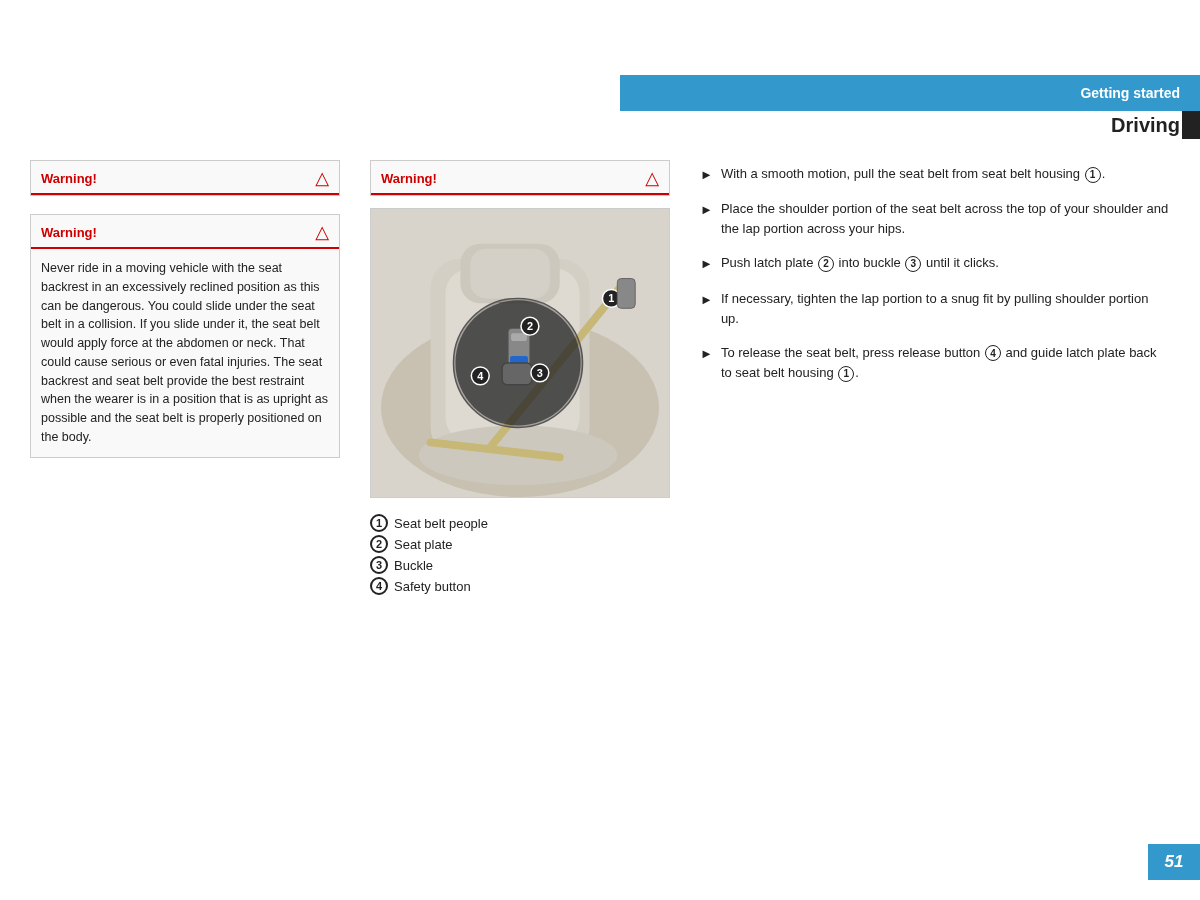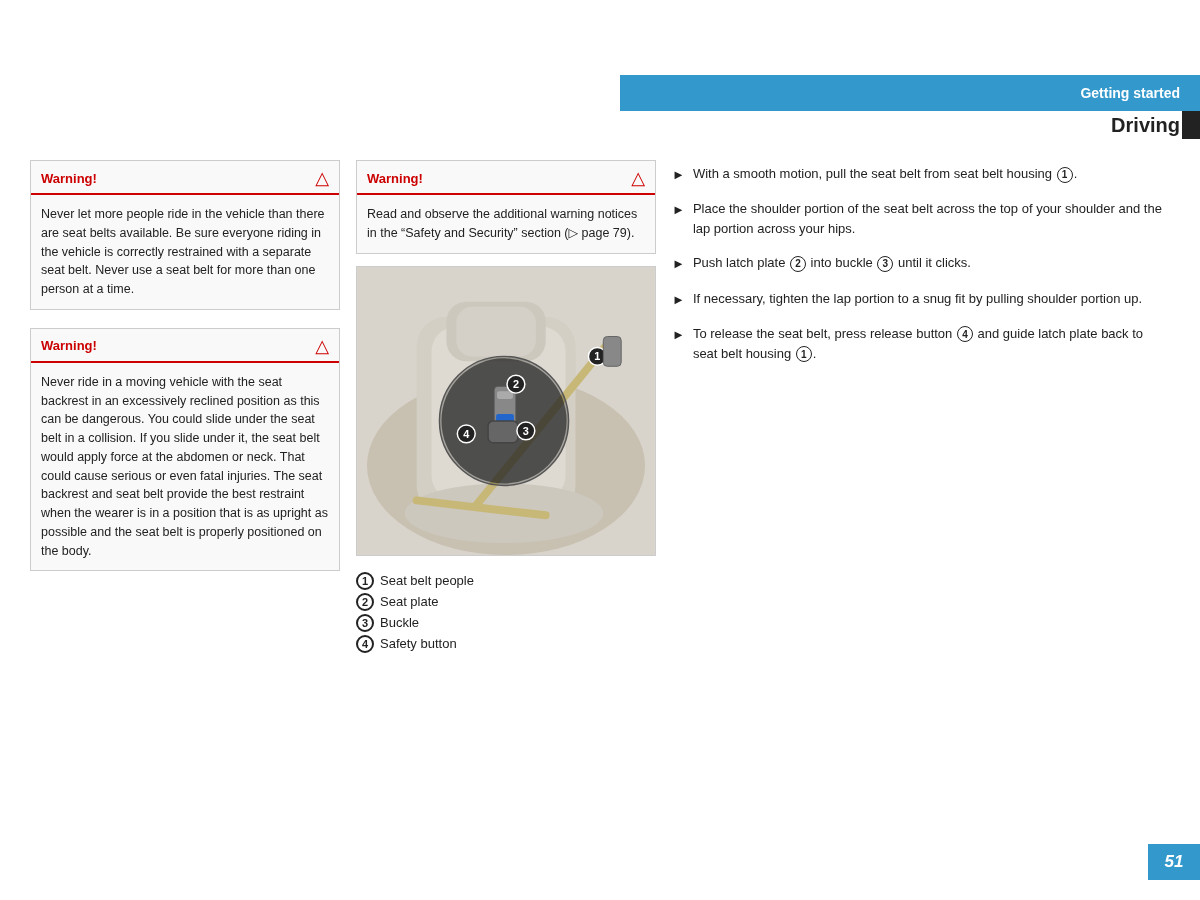--- a/index.html
+++ b/index.html
@@ -61,21 +61,21 @@
     
     .content {
       position: absolute;
       top: 160px;
       left: 0;
       right: 0;
       bottom: 50px;
       display: flex;
       flex-direction: row;
       padding: 0 30px;
-      gap: 16px;
+      gap: 30px;
     }
 
     
     .left-col {
       width: 310px;
       flex-shrink: 0;
       display: flex;
       flex-direction: column;
       gap: 18px;
     }
@@ -237,40 +237,38 @@
 
 <div class="content">
 
   <div class="left-col">
 
     <div class="warning-box">
       <div class="warning-header">
         <span class="warning-label">Warning!</span>
         <span class="warning-icon">△</span>
       </div>
-      <div class="warning-text">Never let more people ride in the vehicle than there are seat belts available. Be sure everyone riding in the vehicle is correctly restrained with a separate seat belt. Never use a seat belt for more than one person at a time.</div>
     </div>
 
     <div class="warning-box">
       <div class="warning-header">
         <span class="warning-label">Warning!</span>
         <span class="warning-icon">△</span>
       </div>
       <div class="warning-text">Never ride in a moving vehicle with the seat backrest in an excessively reclined position as this can be dangerous. You could slide under the seat belt in a collision. If you slide under it, the seat belt would apply force at the abdomen or neck. That could cause serious or even fatal injuries. The seat backrest and seat belt provide the best restraint when the wearer is in a position that is as upright as possible and the seat belt is properly positioned on the body.</div>
     </div>
   </div>
 
   <div class="middle-col">
 
     <div class="warning-box-small">
       <div class="warning-header">
         <span class="warning-label">Warning!</span>
         <span class="warning-icon">△</span>
       </div>
-      <div class="warning-text">Read and observe the additional warning notices in the “Safety and Security” section (▷ page 79).</div>
     </div>
 
     <div class="seat-image-container">
       <svg viewBox="0 0 300 290" class="seat-svg">
 
         <rect width="300" height="290" fill="#d8d4cc"></rect>
 
         <ellipse cx="150" cy="200" rx="140" ry="90" fill="#c8c0b0"></ellipse>
 
         <rect x="60" y="50" width="160" height="200" rx="30" ry="30" fill="#d4cfc4"></rect>

